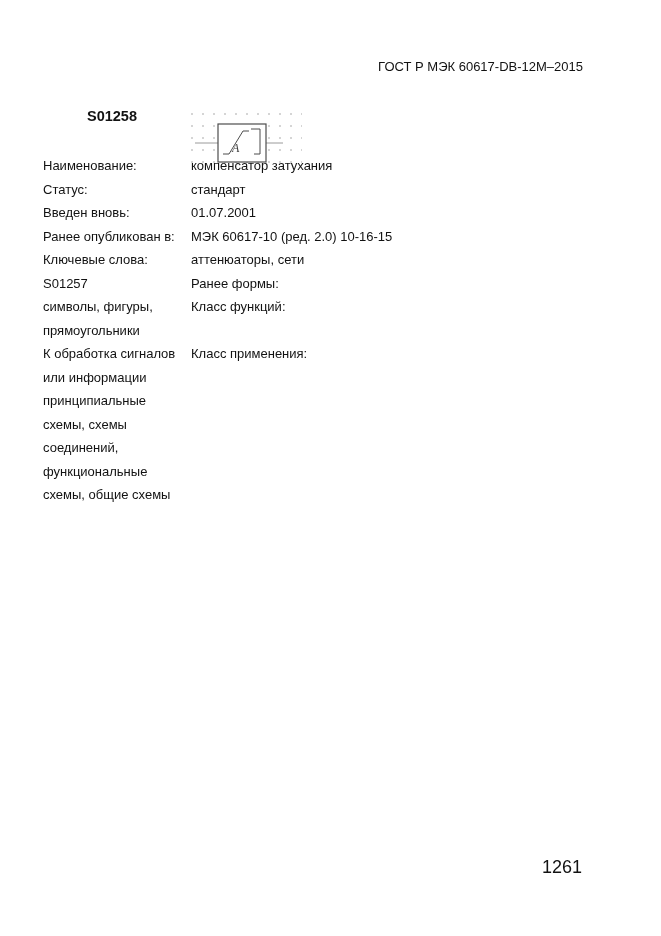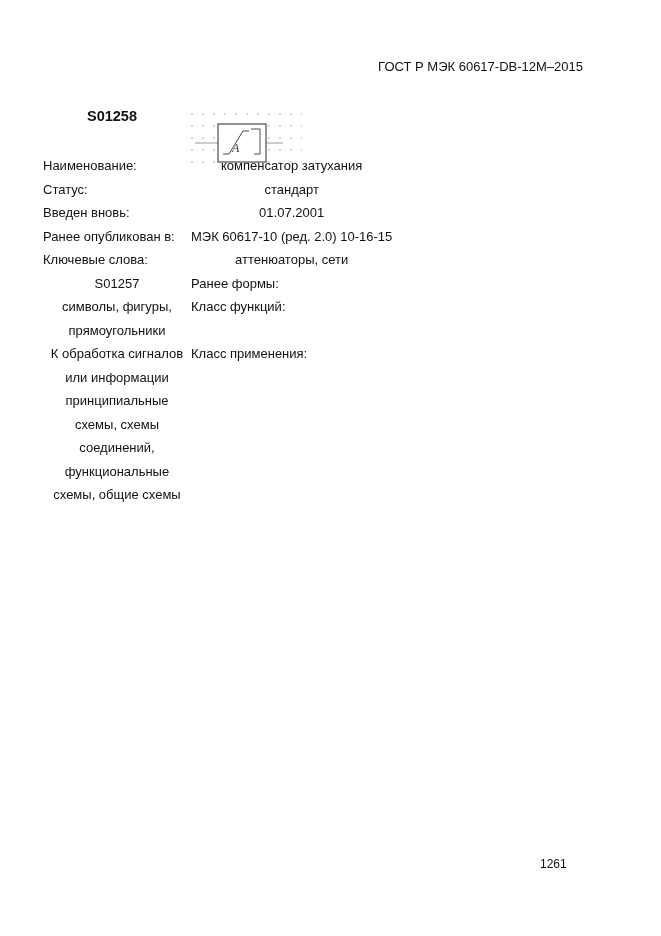--- a/index.html
+++ b/index.html
@@ -44,28 +44,28 @@
     display: grid;
     grid-template-columns: 148px auto;
     font-size: 13px;
     line-height: 23.5px;
   }
   .field-label {
     white-space: nowrap;
   }
   .field-value {
     white-space: pre-line;
-    text-align: center;
   }
   .page-number {
     position: absolute;
     top: 857px;
     left: 540px;
     width: 42px;
-    font-size: 12px;
+    text-align: right;
+    font-size: 18px;
   }
 </style>
 </head>
 <body>
 
 <div class="page">
 
   <div class="doc-header">ГОСТ Р МЭК 60617-DB-12M–2015</div>
 
   <div class="entry-id">S01258</div>

